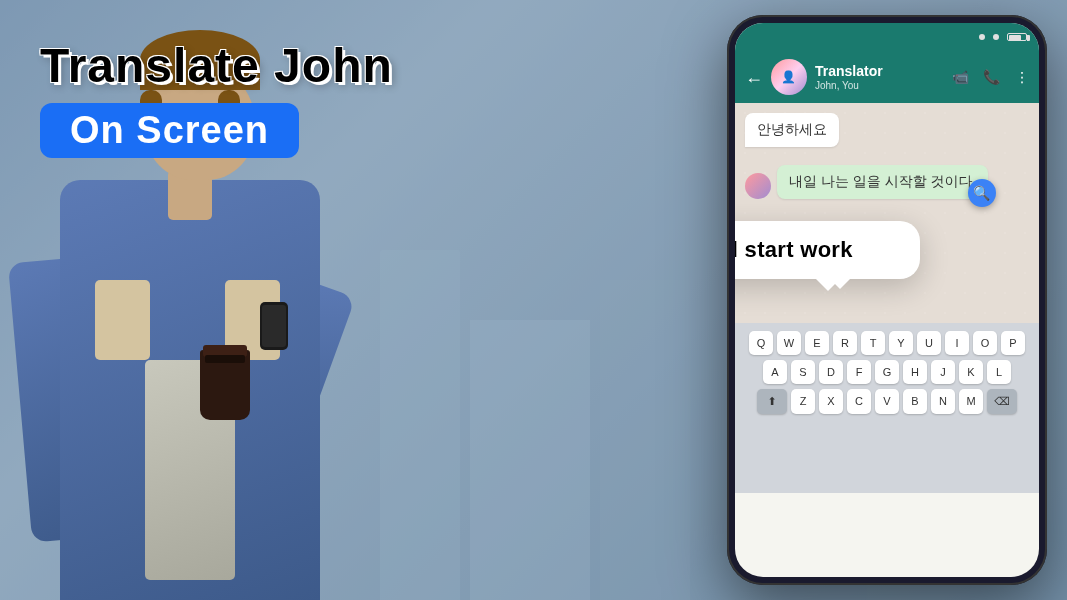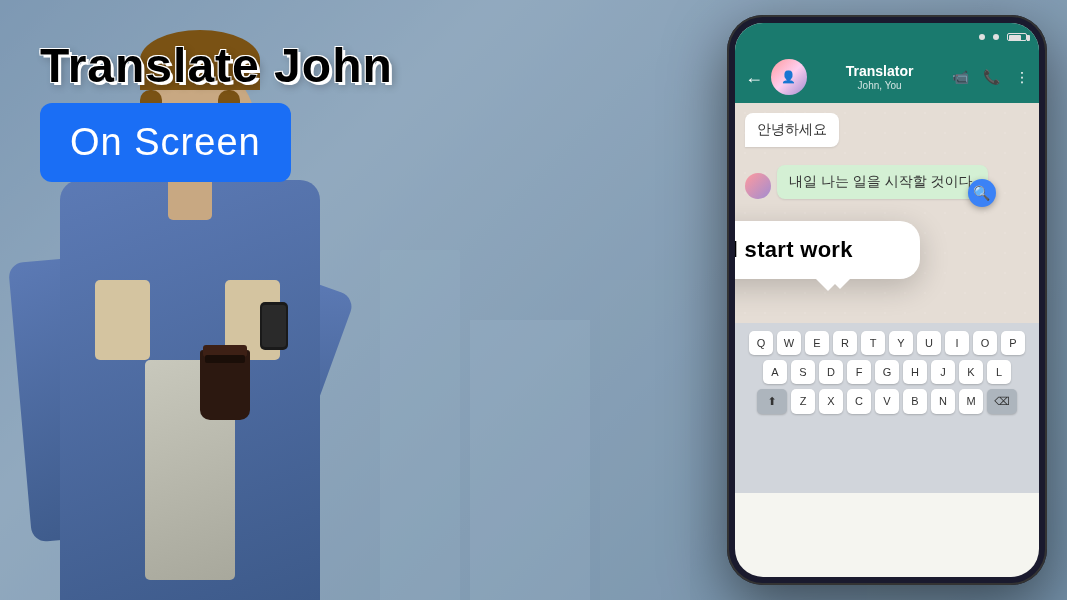--- a/index.html
+++ b/index.html
@@ -51,22 +51,22 @@
       text-shadow: 3px 3px 0 #ffffff, -1px -1px 0 #ffffff, 1px -1px 0 #ffffff, -1px 1px 0 #ffffff, 4px 4px 8px rgba(0,0,0,0.3);
       line-height: 1.1;
       letter-spacing: 1px;
     }
 
     .on-screen-badge {
       display: inline-block;
       background: #1a6ef5;
       color: #ffffff;
       font-size: 38px;
-      font-weight: 400;
-      padding: 18px 30px;
+      font-weight: 700;
+      padding: 6px 30px;
       border-radius: 12px;
       margin-top: 10px;
       letter-spacing: 1px;
     }
 
     
     .phone-mockup {
       position: absolute;
       right: 20px;
       top: 15px;
@@ -130,21 +130,20 @@
       background: linear-gradient(135deg, #ff9a9e, #fecfef, #a18cd1);
       border-radius: 50%;
       display: flex;
       align-items: center;
       justify-content: center;
       font-size: 14px;
     }
 
     .chat-name-area {
       flex: 1;
-      text-align: center;
     }
 
     .chat-name {
       color: #ffffff;
       font-size: 14px;
       font-weight: bold;
       line-height: 1.2;
     }
 
     .chat-subtitle {

